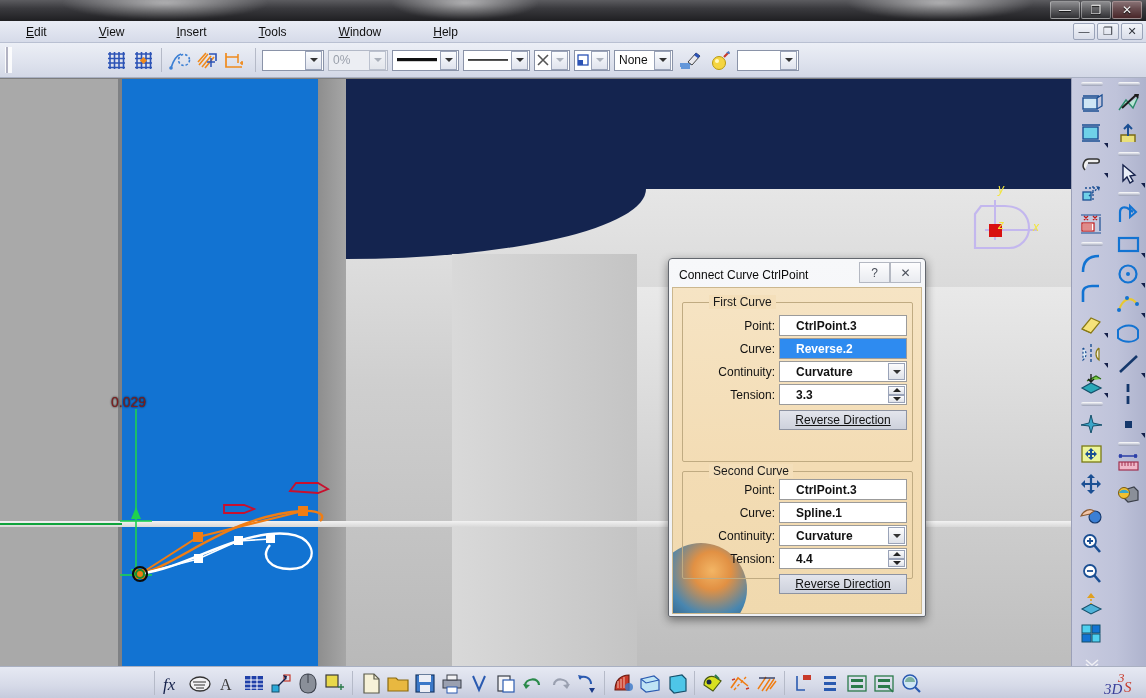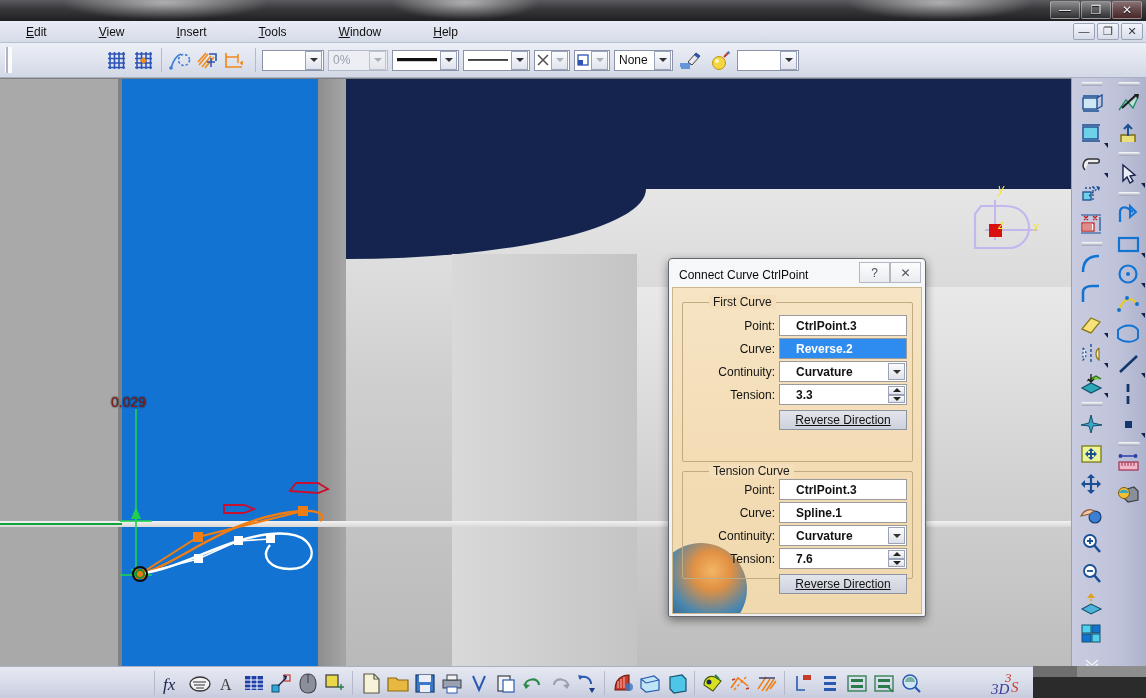--- a/index.html
+++ b/index.html
@@ -141,21 +141,21 @@
   .rtb-grip { width: 22px; height: 4px; margin: 4px auto 3px;
     background: linear-gradient(180deg,#fff,#9aa0b6); border-radius: 2px; }
   .rtb-btn { width: 34px; height: 29px; margin: 0 auto 1px;
     display: flex; align-items: center; justify-content: center; position: relative; }
   .rtb-btn .sub { position: absolute; right: 1px; bottom: 0;
     width: 0; height: 0; border-left: 4px solid transparent;
     border-top: 5px solid #14204a; }
 
   
   .bottom-tb {
-    position: absolute; left: 0; top: 666px; width: 1033px; height: 32px;
+    position: absolute; left: 0; top: 666px; width: 1146px; height: 32px;
     background: linear-gradient(180deg,#e6e9f3 0%, #d6dae8 60%, #c6cbdd 100%);
     border-top: 1px solid #a9b0c2;
     display: flex; align-items: center; overflow: hidden;
   }
   .btb-btn { width: 27px; height: 28px; flex: none;
     display: flex; align-items: center; justify-content: center; }
 
   
   .vp-hscroll {
     position: absolute; left: 0; top: 666px; width: 1146px; height: 11px;
@@ -939,21 +939,21 @@
             <div>
                 <i class="sp-dn"></i>
               </div>
           </span>
         </div>
 
         <div class="btn3d" style="left:96px;top:107px;width:128px">Reverse Direction</div>
       </div>
 
       <div class="group" style="left:9px;top:183px;width:231px;height:108px">
-        <div class="glabel">Tension Curve</div>
+        <div class="glabel">Second Curve</div>
 
         <div class="row" style="left:0;top:7px;width:92px">
           <div class="lbl">Point:</div>
         </div>
         <div class="field" style="left:96px;top:7px;width:128px">CtrlPoint.3</div>
 
         <div class="row" style="left:0;top:30px;width:92px">
           <div class="lbl">Curve:</div>
         </div>
         <div class="field" style="left:96px;top:30px;width:128px">Spline.1</div>
@@ -965,21 +965,21 @@
           <span>Curvature</span>
           <span class="ddarrow">
               <i class="caret"></i>
             </span>
         </div>
 
         <div class="row" style="left:0;top:76px;width:92px">
           <div class="lbl">Tension:</div>
         </div>
         <div class="field" style="left:96px;top:76px;width:128px">
-          <span>7.6</span>
+          <span>4.4</span>
           <span class="spin">
             <div>
                 <i class="sp-up"></i>
               </div>
             <div>
                 <i class="sp-dn"></i>
               </div>
           </span>
         </div>
 

